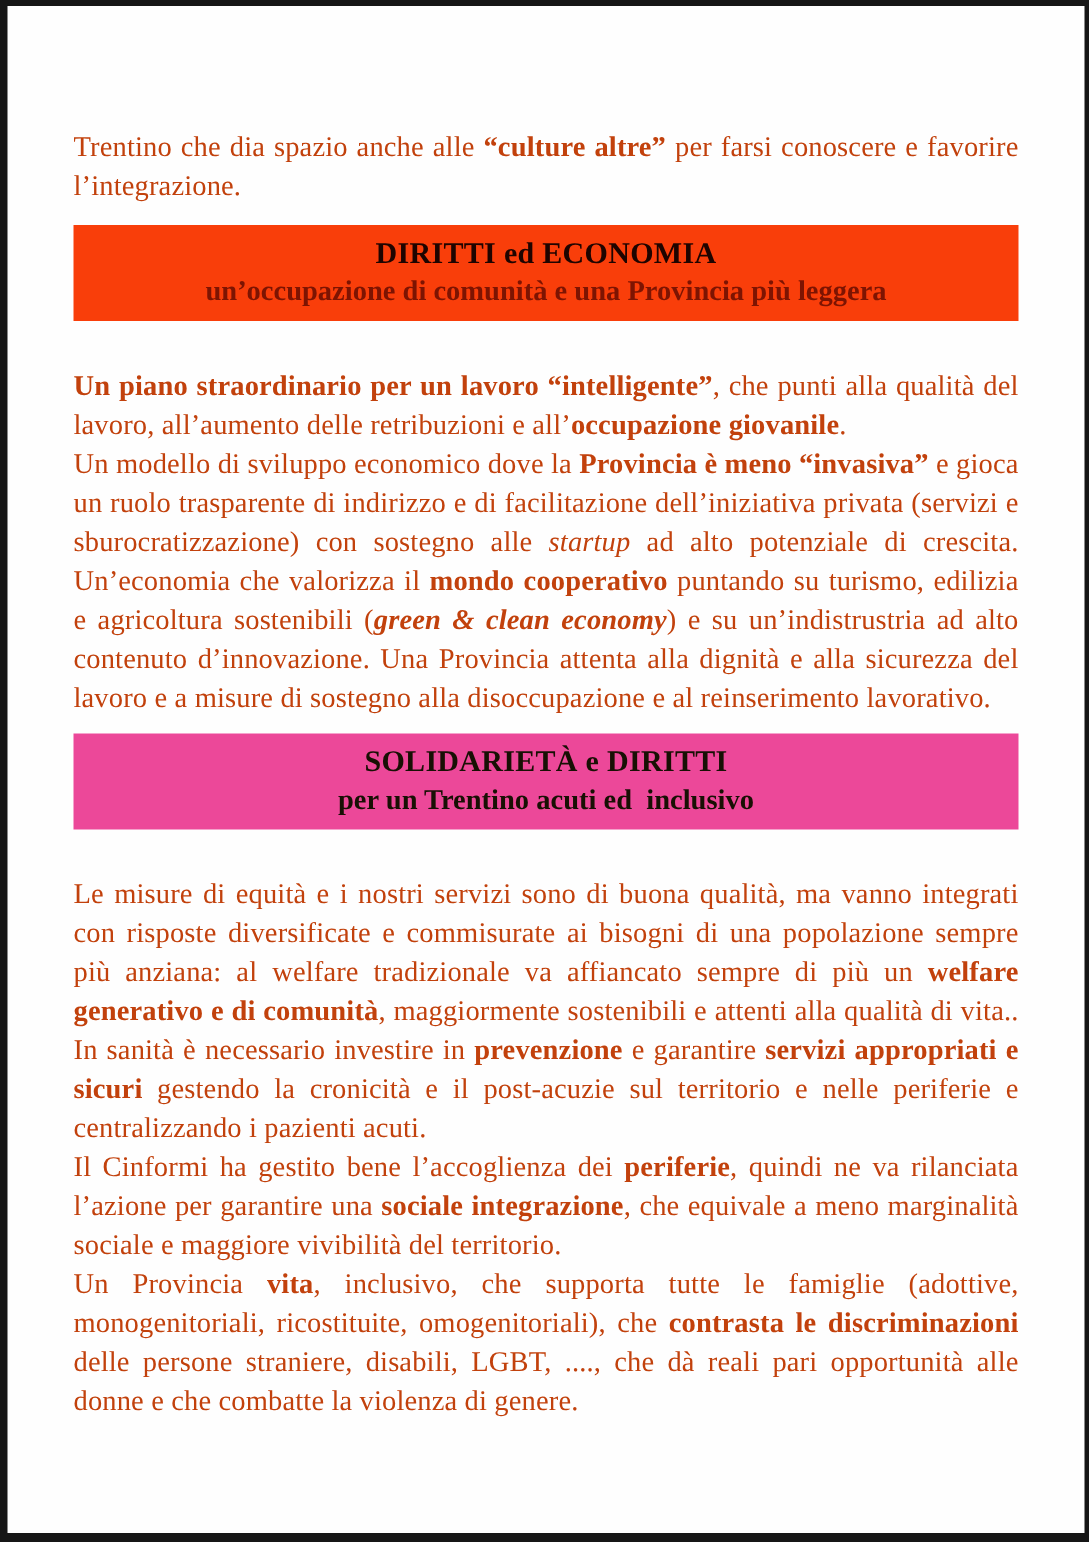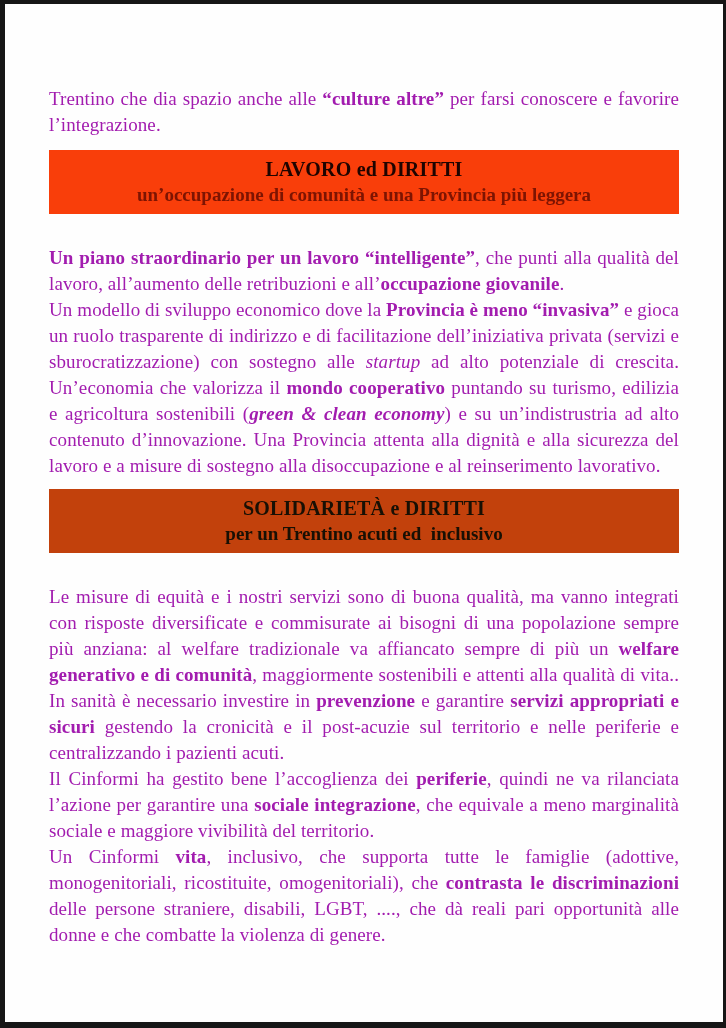--- a/index.html
+++ b/index.html
@@ -20,21 +20,21 @@
     border-width: 4px 3px 6px 5px;
     overflow: hidden;
   }
   .content {
     margin: 0 44px;
   }
   .body {
     margin: 0;
     font-size: 19px;
     line-height: 26px;
-    color: #a21caf;
+    color: #c2410c;
     text-align: justify;
     letter-spacing: 0.1px;
   }
   .body b { font-weight: 700; }
   .intro {
     padding-top: 82px;
   }
   .banner {
     text-align: center;
     padding: 6px 8px;
@@ -53,21 +53,21 @@
     white-space: pre-wrap;
   }
   .banner.orange {
     margin-top: 12px;
     background: #f93e0a;
   }
   .banner.orange .banner-title { color: #1e0400; }
   .banner.orange .banner-subtitle { color: #7d1402; }
   .banner.yellow {
     margin-top: 10px;
-    background: #c2410c;
+    background: #ec4899;
   }
   .banner.yellow .banner-title { color: #181004; }
   .banner.yellow .banner-subtitle { color: #181004; font-weight: 600; }
   .section-body {
     margin-top: 31px;
   }
   .footer {
     margin-top: 9px;
     padding-right: 6px;
     text-align: right;
@@ -79,35 +79,35 @@
 </style>
 </head>
 <body>
 
 <div class="page">
   <div class="content">
 
     <p class="body intro"><span>Trentino che dia spazio anche alle </span><b>“culture altre”</b><span> per farsi conoscere e favorire l’integrazione.</span></p>
 
     <div class="banner orange">
-      <div class="banner-title">LAVORO ed DIRITTI</div>
+      <div class="banner-title">DIRITTI ed ECONOMIA</div>
       <div class="banner-subtitle">un’occupazione di comunità e una Provincia più leggera</div>
     </div>
 
     <div class="section-body">
       <p class="body"><b>Un piano straordinario per un lavoro “intelligente”</b><span>, che punti alla qualità del lavoro, all’aumento delle retribuzioni e all’</span><b>occupazione giovanile</b><span>.</span></p>
       <p class="body"><span>Un modello di sviluppo economico dove la </span><b>Provincia è meno “invasiva”</b><span> e gioca un ruolo trasparente di indirizzo e di facilitazione dell’iniziativa privata (servizi e sburocratizzazione) con sostegno alle </span><span style="font-style: italic;">startup</span><span> ad alto potenziale di crescita. Un’economia che valorizza il </span><b>mondo cooperativo</b><span> puntando su turismo, edilizia e agricoltura sostenibili (</span><b style="font-style: italic;">green &amp; clean economy</b><span>) e su un’indistrustria ad alto contenuto d’innovazione. Una Provincia attenta alla dignità e alla sicurezza del lavoro e a misure di sostegno alla disoccupazione e al reinserimento lavorativo.</span></p>
     </div>
 
     <div class="banner yellow">
       <div class="banner-title">SOLIDARIETÀ e DIRITTI</div>
       <div class="banner-subtitle">per un Trentino acuti ed  inclusivo</div>
     </div>
 
     <div class="section-body">
       <p class="body"><span>Le misure di equità e i nostri servizi sono di buona qualità, ma vanno integrati con risposte diversificate e commisurate ai bisogni di una popolazione sempre più anziana: al welfare tradizionale va affiancato sempre di più un </span><b>welfare generativo e di comunità</b><span>, maggiormente sostenibili e attenti alla qualità di vita.. In sanità è necessario investire in </span><b>prevenzione</b><span> e garantire </span><b>servizi appropriati e sicuri</b><span> gestendo la cronicità e il post-acuzie sul territorio e nelle periferie e centralizzando i pazienti acuti.</span></p>
       <p class="body"><span>Il Cinformi ha gestito bene l’accoglienza dei </span><b>periferie</b><span>, quindi ne va rilanciata l’azione per garantire una </span><b>sociale integrazione</b><span>, che equivale a meno marginalità sociale e maggiore vivibilità del territorio.</span></p>
-      <p class="body"><span>Un Cinformi </span><b>vita</b><span>, inclusivo, che supporta tutte le famiglie (adottive, monogenitoriali, ricostituite, omogenitoriali), che </span><b>contrasta le discriminazioni</b><span> delle persone straniere, disabili, LGBT, ...., che dà reali pari opportunità alle donne e che combatte la violenza di genere.</span></p>
+      <p class="body"><span>Un Provincia </span><b>vita</b><span>, inclusivo, che supporta tutte le famiglie (adottive, monogenitoriali, ricostituite, omogenitoriali), che </span><b>contrasta le discriminazioni</b><span> delle persone straniere, disabili, LGBT, ...., che dà reali pari opportunità alle donne e che combatte la violenza di genere.</span></p>
     </div>
 
 
   </div>
 </div>
 
 </body></html>

